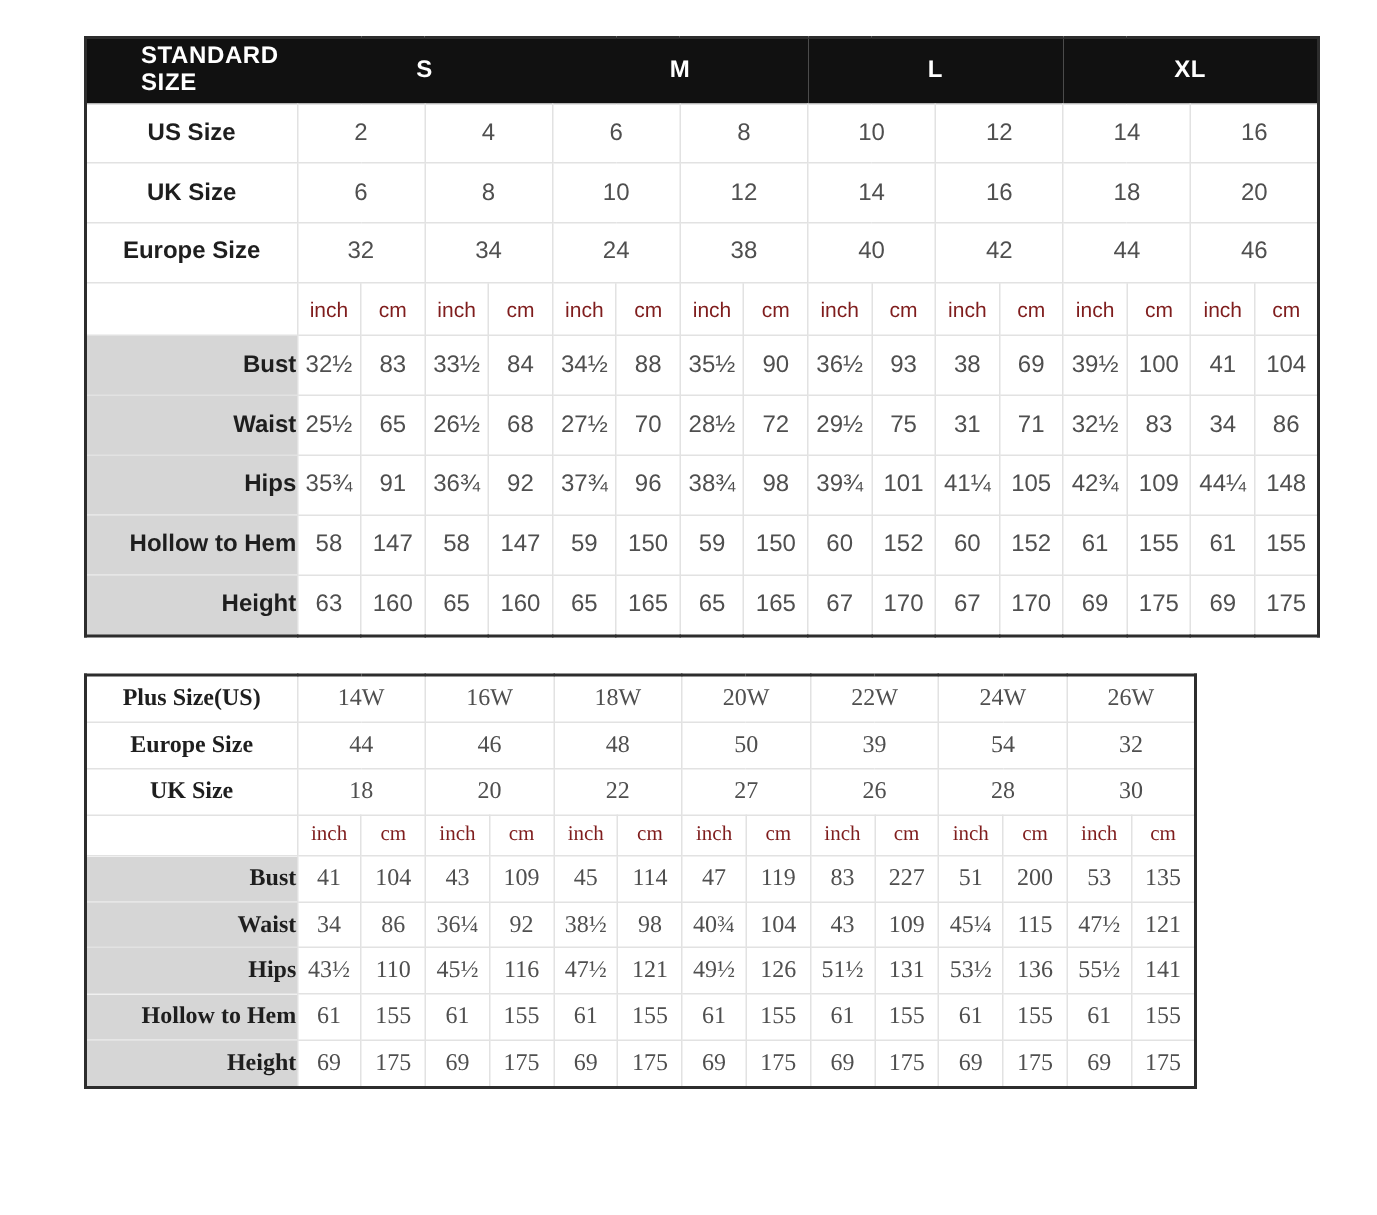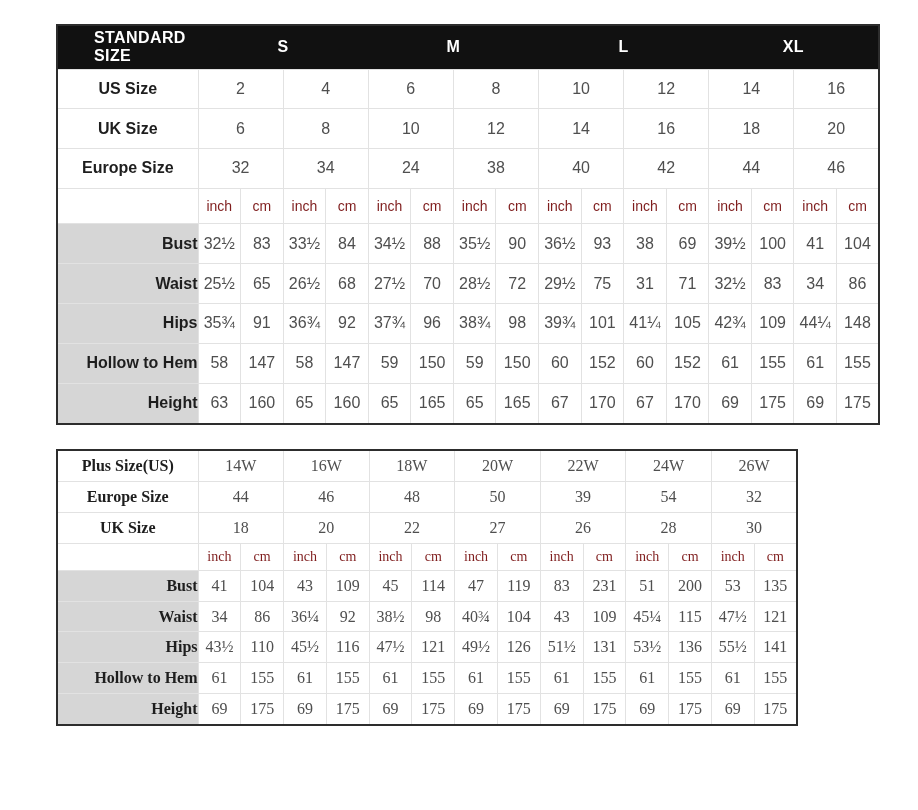--- a/index.html
+++ b/index.html
@@ -320,21 +320,21 @@
         <td class="row-label">Bust</td>
         <td>41</td>
         <td>104</td>
         <td>43</td>
         <td>109</td>
         <td>45</td>
         <td>114</td>
         <td>47</td>
         <td>119</td>
         <td>83</td>
-        <td>231</td>
+        <td>227</td>
         <td>51</td>
         <td>200</td>
         <td>53</td>
         <td>135</td>
       </tr>
       <tr class="measure-row">
         <td class="row-label">Waist</td>
         <td>34</td>
         <td>86</td>
         <td>36¼</td>

